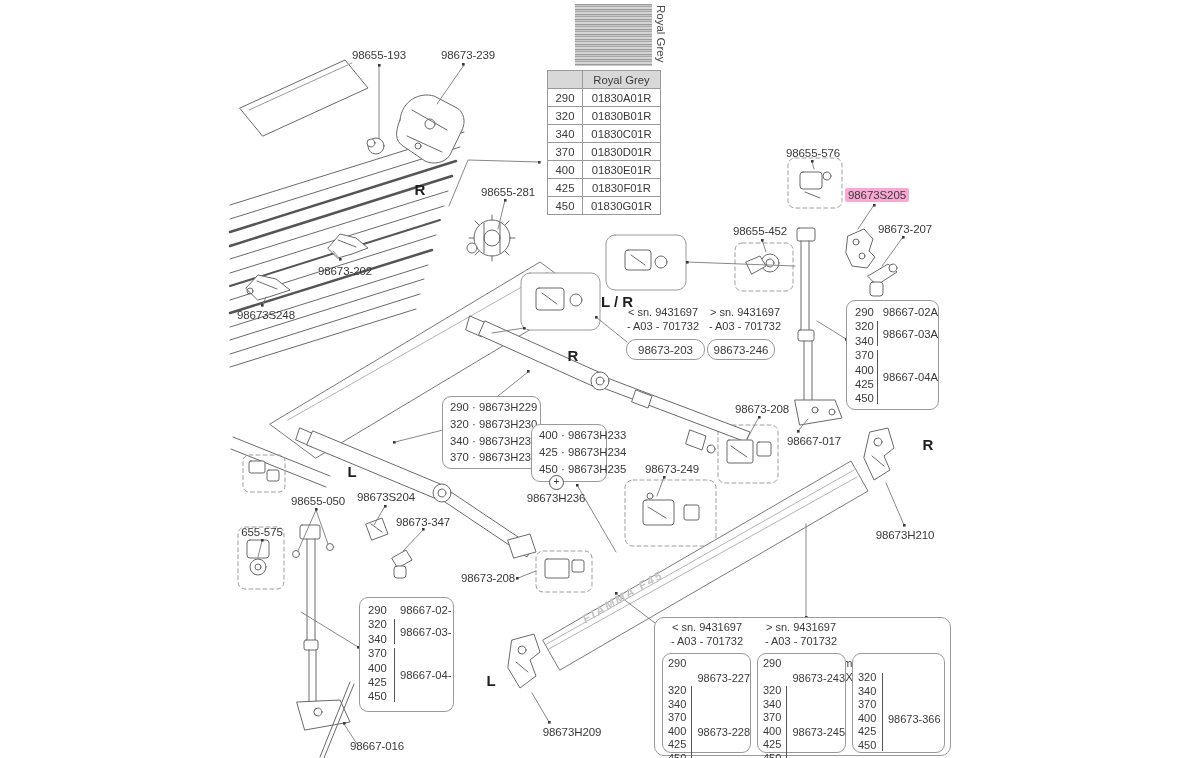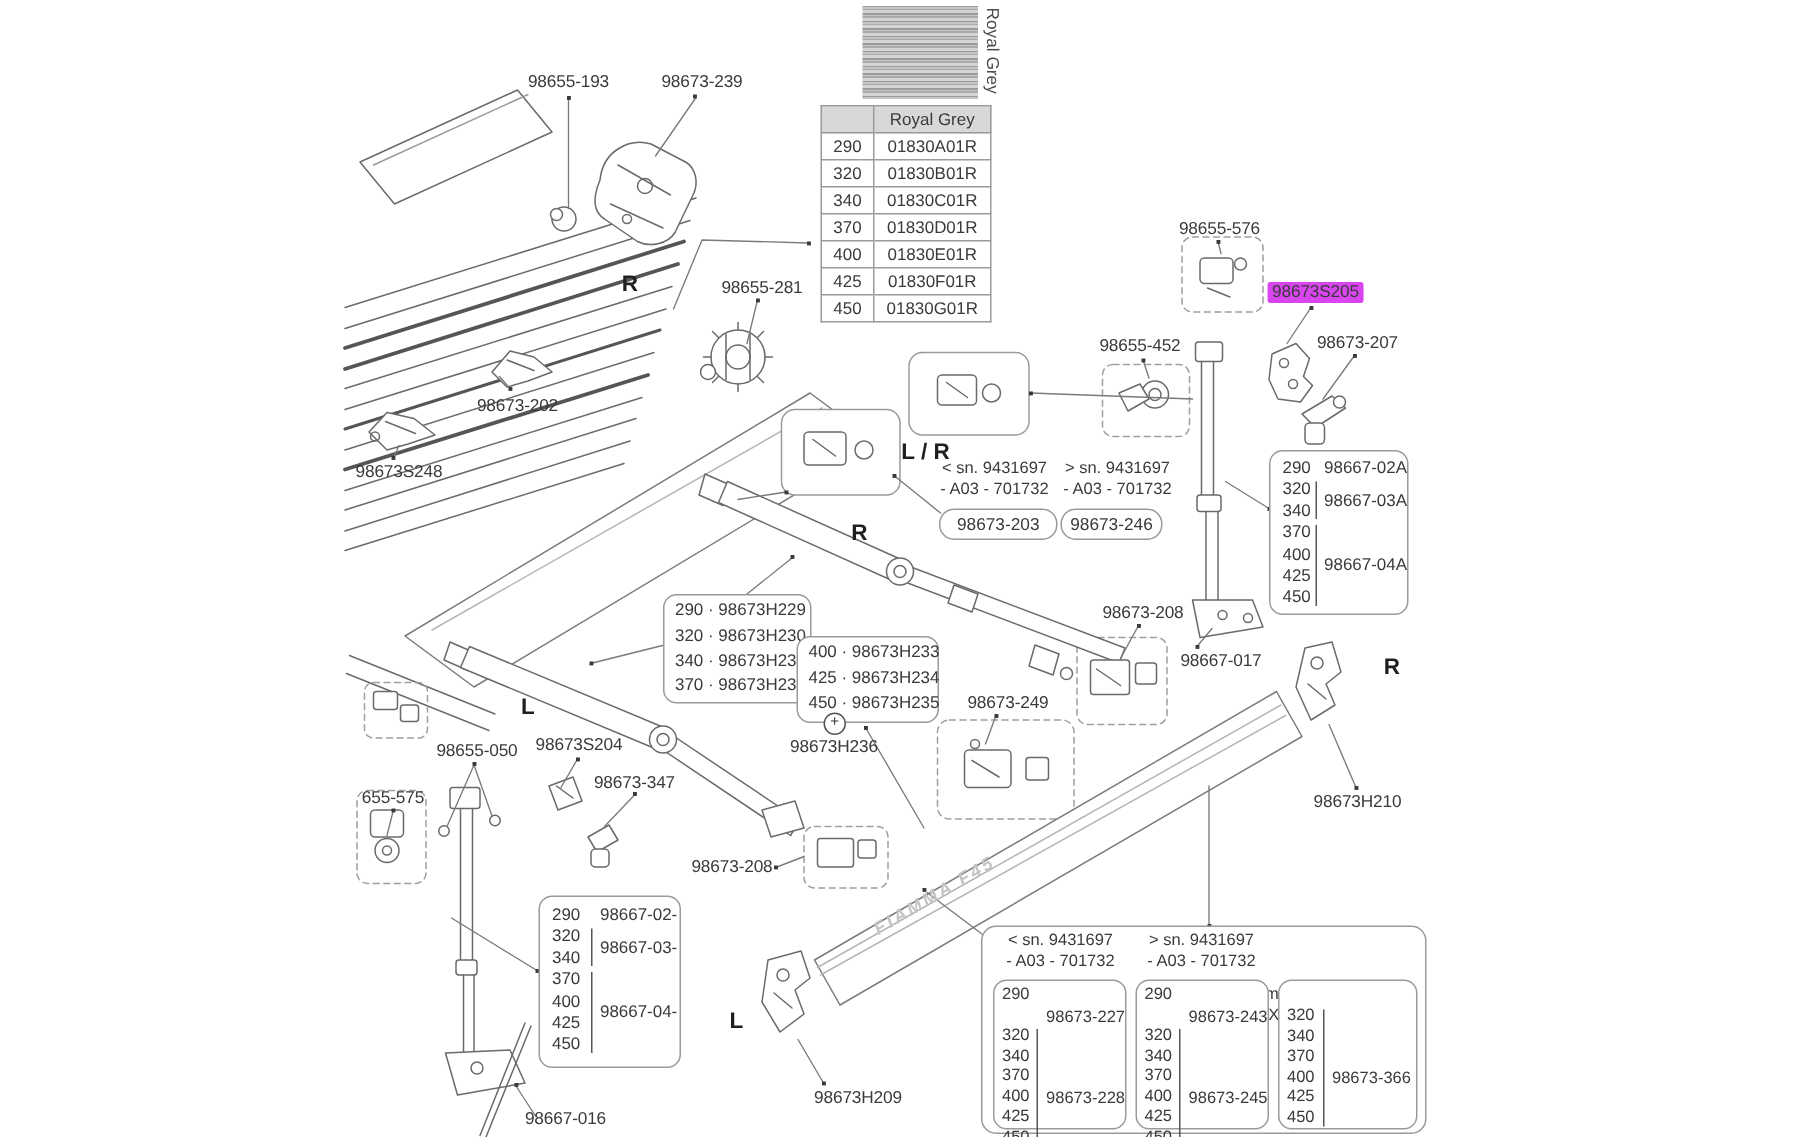--- a/index.html
+++ b/index.html
@@ -2,21 +2,21 @@
 <html><head>
 <meta charset="utf-8">
 <style>
   html,body{margin:0;padding:0;background:#fff;}
   .stage{position:relative;width:1200px;height:758px;background:#ffffff;
          font-family:"Liberation Sans",sans-serif;overflow:hidden;}
   svg.art{position:absolute;left:0;top:0;}
   .lbl{position:absolute;transform:translateX(-50%);font-size:11.5px;color:#3a3a3a;
        white-space:nowrap;letter-spacing:-0.1px;line-height:12px;}
   .lbl.cut{transform:none;}
-  .hl{background:#d946ef;padding:1px 3px;border-radius:2px;}
+  .hl{background:#f9a8d4;padding:1px 3px;border-radius:2px;}
   .mk{position:absolute;transform:translateX(-50%);font-size:15px;font-weight:bold;
       color:#1f1f1f;line-height:15px;}
   .rbox{position:absolute;border:1px solid #9a9a9a;border-radius:9px;background:#fff;
         box-sizing:border-box;}
   .pill{display:flex;align-items:center;justify-content:center;font-size:11.5px;color:#3a3a3a;}
   .grp{display:flex;align-items:stretch;}
   .sizes{white-space:pre-line;font-size:11.3px;line-height:14.4px;color:#3a3a3a;width:24px;}
   .gbr{border-left:1px solid #555;margin:2px 5px 2px 2px;}
   .gbr.nob{border-left-color:transparent;}
   .part{align-self:center;font-size:11.3px;color:#3a3a3a;white-space:nowrap;}
@@ -448,21 +448,21 @@
       <div class="part">98667-04-</div>
     </div>
   </div>
 
   <div class="rbox z2" style="left:442px;top:396px;width:99px;height:73px;padding:2px 0 0 7px;">
     <div class="rowline">290 · 98673H229</div>
     <div class="rowline">320 · 98673H230</div>
     <div class="rowline">340 · 98673H231</div>
     <div class="rowline">370 · 98673H232</div>
   </div>
-  <div class="rbox z3" style="left:531px;top:424px;width:95px;height:58px;padding:2px 14px 0 7px;">
+  <div class="rbox z3" style="left:531px;top:424px;width:76px;height:58px;padding:2px 14px 0 7px;">
     <div class="rowline">400 · 98673H233</div>
     <div class="rowline">425 · 98673H234</div>
     <div class="rowline">450 · 98673H235</div>
   </div>
   <div class="pluscirc">+</div>
 
   <div class="rbox" style="left:654px;top:617px;width:297px;height:139px;border-radius:10px;"></div>
   <div class="hdr2" style="left:707px;top:621px;">&lt; sn. 9431697
 - A03 - 701732</div>
   <div class="hdr2" style="left:801px;top:621px;">&gt; sn. 9431697

